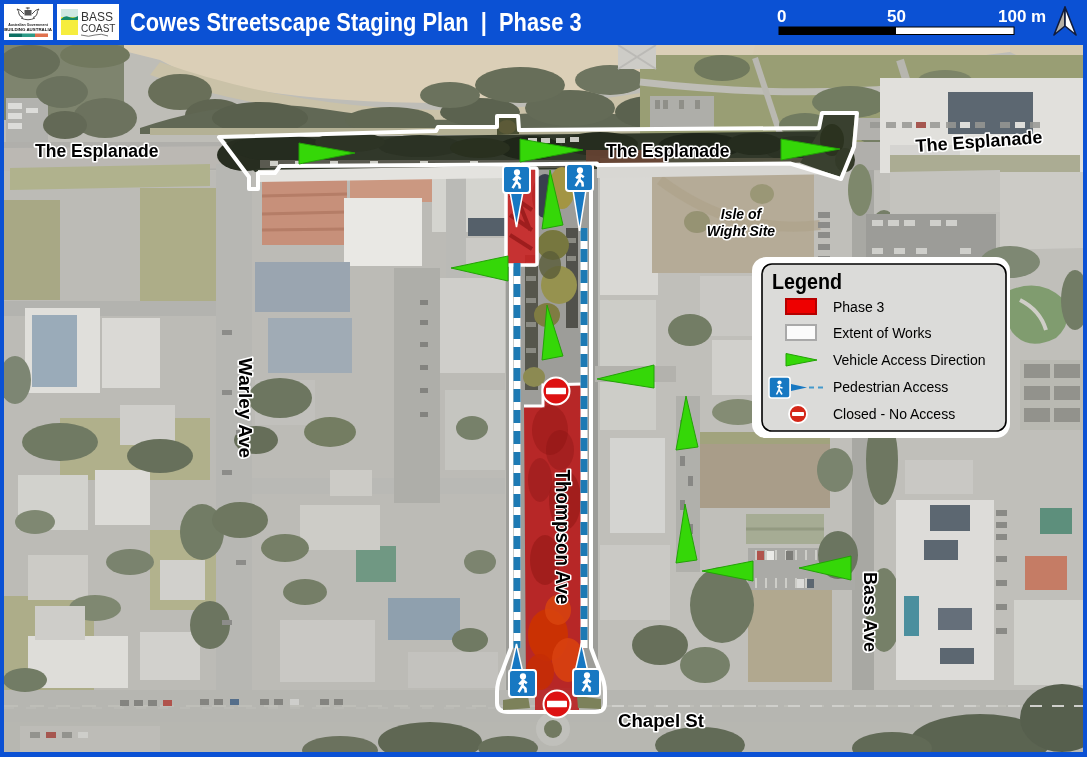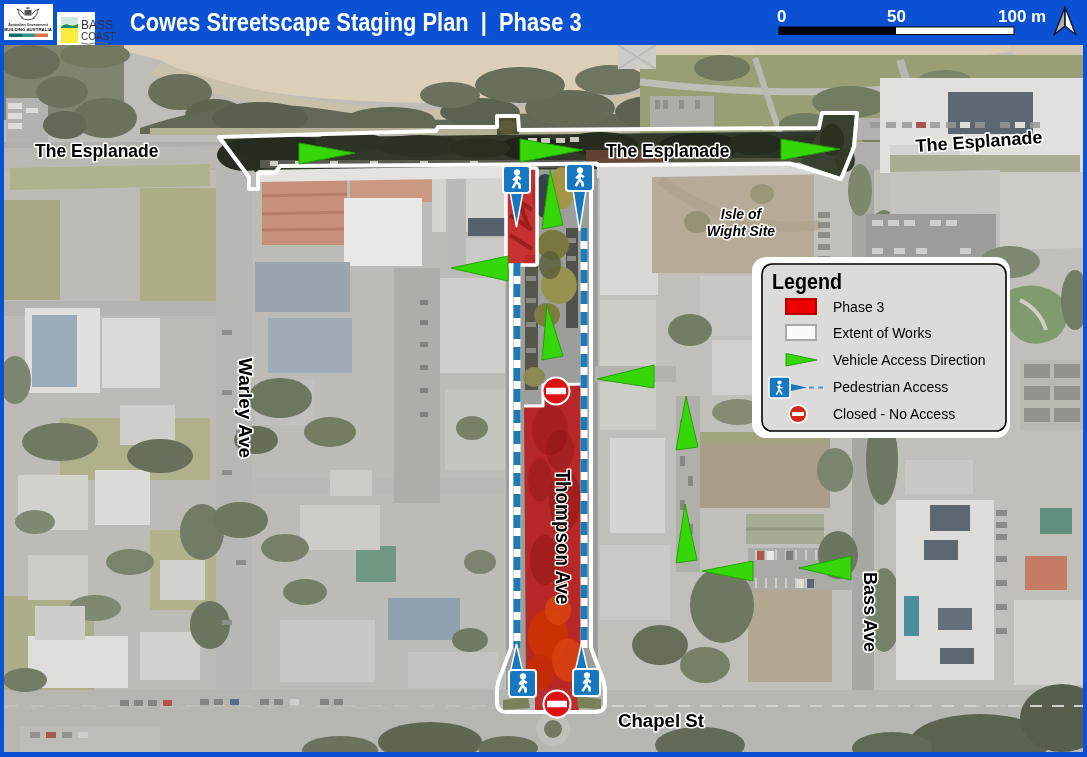--- a/index.html
+++ b/index.html
@@ -25,21 +25,21 @@
         <path d="M23.8,5.5 l0,-2 m-2,0.5 l4,0"></path>
       </g>
       <text x="24" y="21.5" font-size="3.6" text-anchor="middle" font-weight="bold" fill="#222">Australian Government</text>
       <text x="24" y="27" font-size="4.4" text-anchor="middle" font-weight="bold" fill="#111">BUILDING AUSTRALIA</text>
       <rect x="5" y="29.5" width="13" height="3.5" fill="#0c6f62"></rect>
       <rect x="18" y="29.5" width="13" height="3.5" fill="#2c9a86"></rect>
       <rect x="31" y="29.5" width="13" height="3.5" fill="#e0714d"></rect>
     </svg>
   </div>
 
-  <div class="logo" style="left:57px;top:12px;width:38px;height:36px;">
+  <div class="logo" style="left:57px;top:4px;width:62px;height:36px;">
     <svg width="62" height="36">
       <rect x="4" y="5" width="17" height="26" fill="#f6ed3e"></rect>
       <rect x="4" y="5" width="17" height="8" fill="#cfe9e2"></rect>
       <path d="M4,15 q4,-4 8,-2 q5,2 9,-1 l0,4 l-17,0 z" fill="#14896c"></path>
       <text x="24" y="17" font-size="12" fill="#333" font-family="Liberation Sans">BASS</text>
       <text x="24" y="28" font-size="10" fill="#333" font-family="Liberation Sans">COAST</text>
       <path d="M24,31 q8,2.5 14,0 q6,-2 13,1" stroke="#666" stroke-width="0.9" fill="none"></path>
     </svg>
   </div>
 

